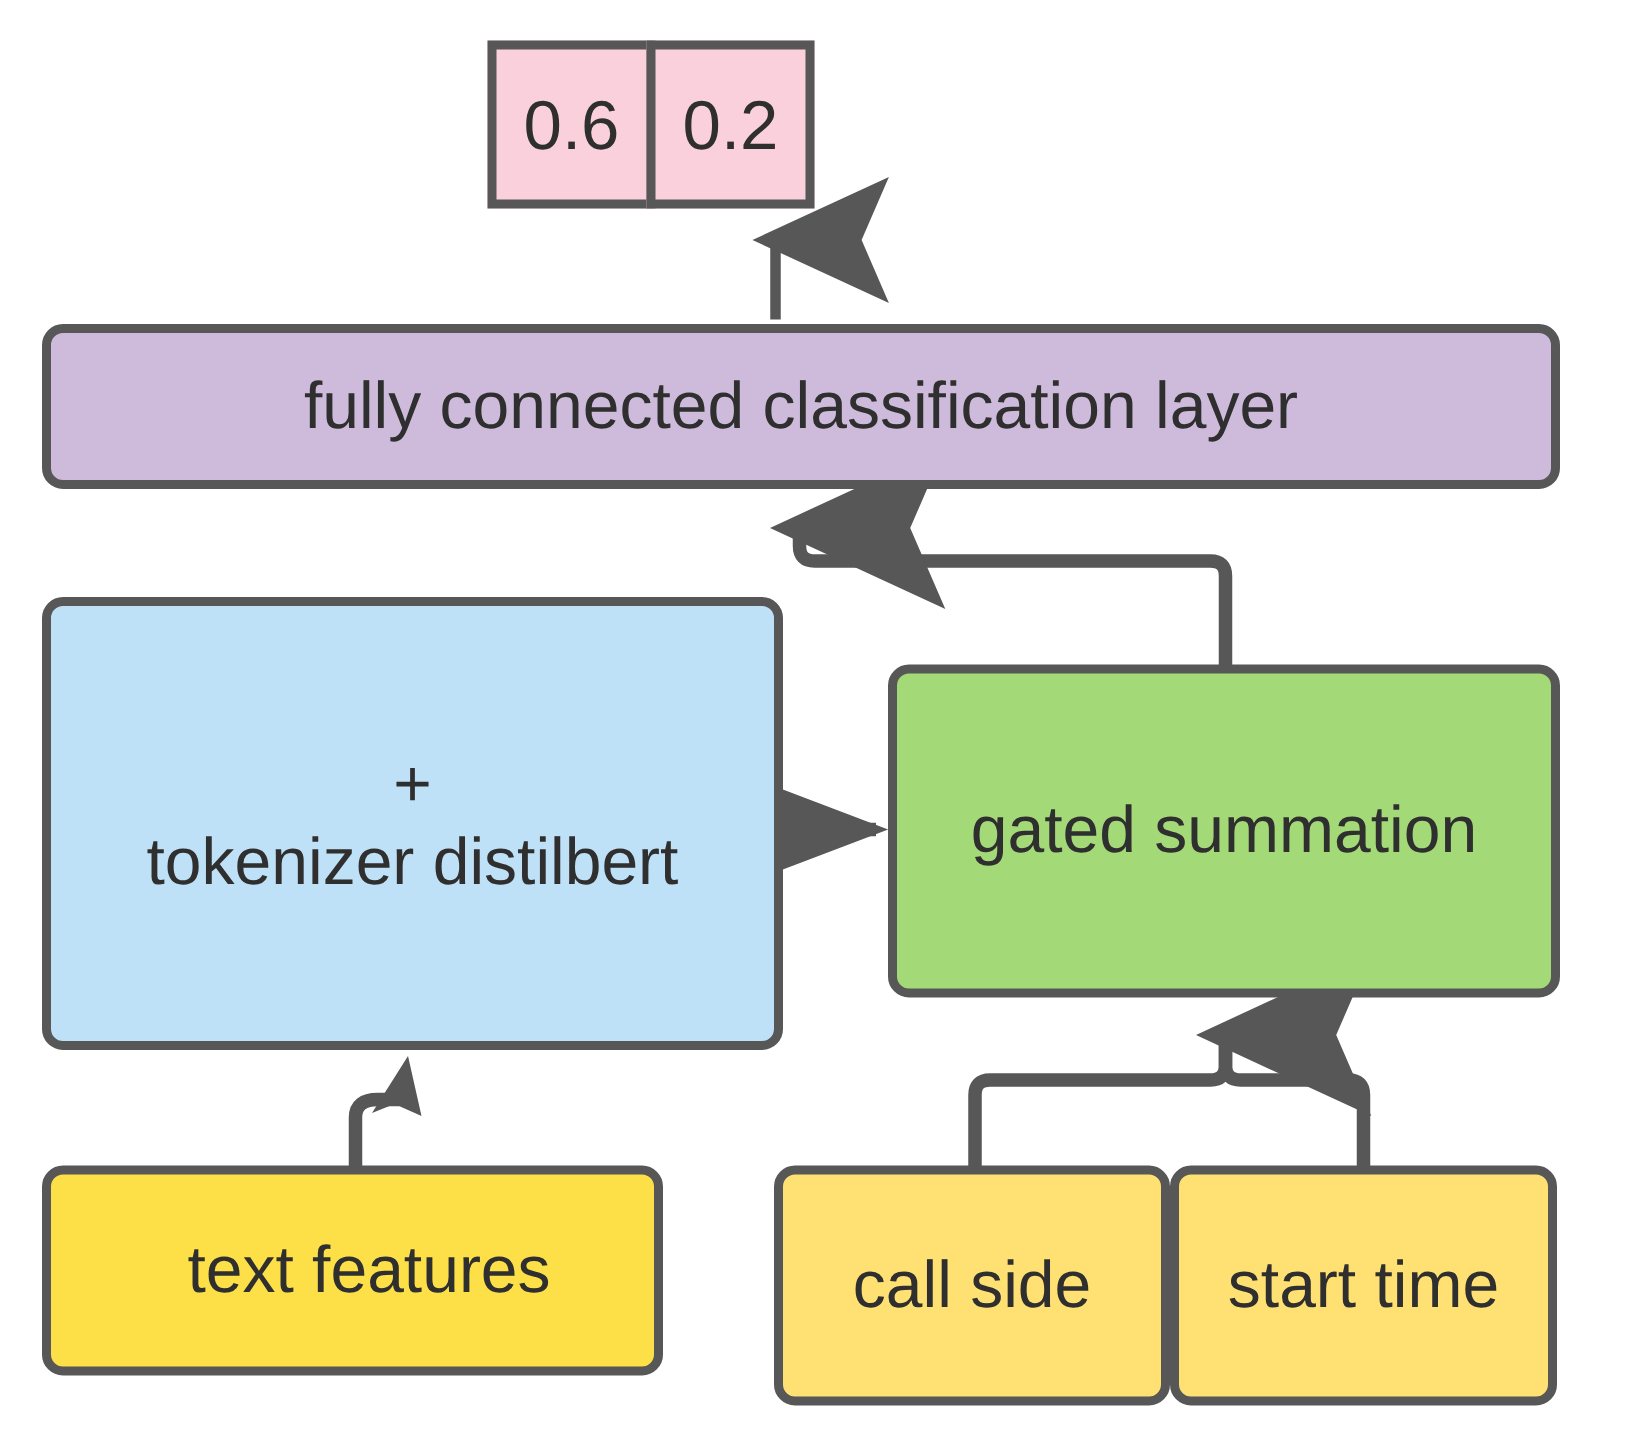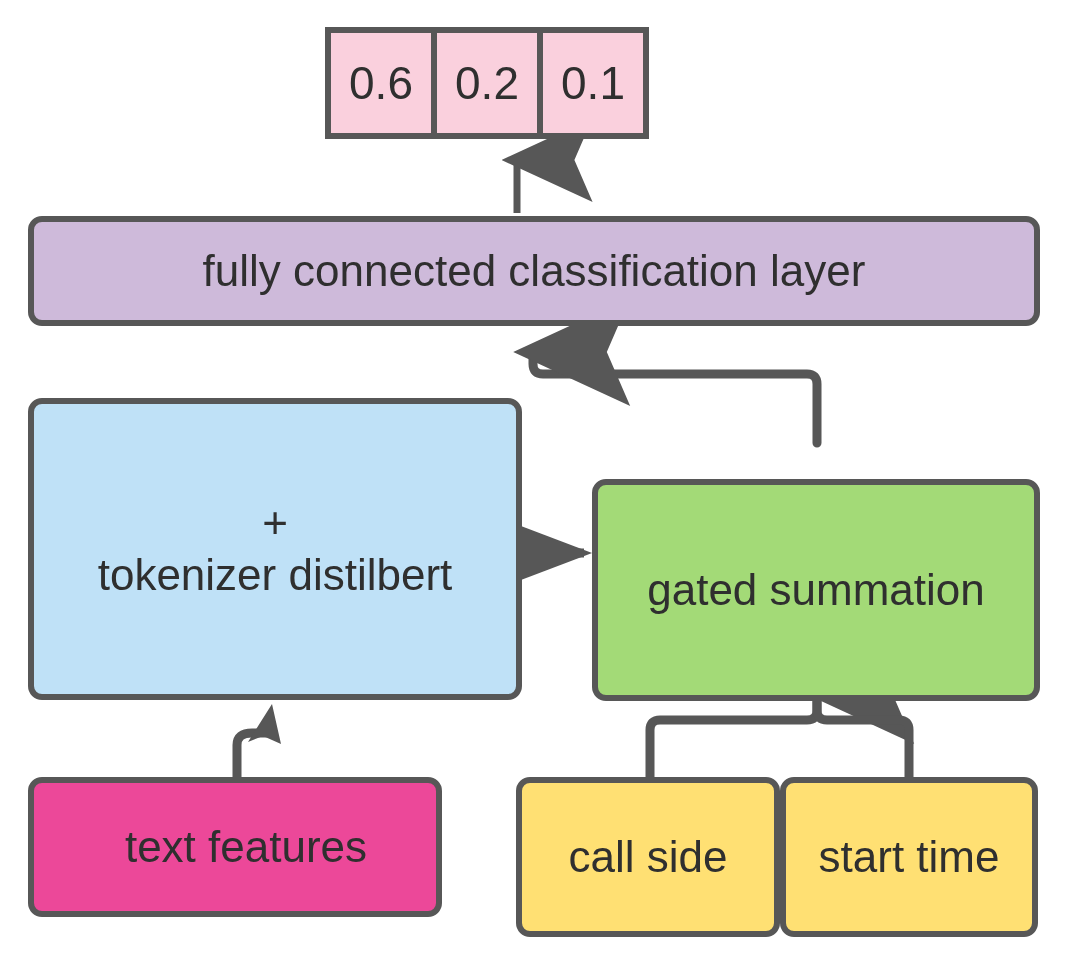--- a/index.html
+++ b/index.html
@@ -45,26 +45,25 @@
     background: #bfe1f7;
     font-size: 44px;
     flex-direction: column;
   }
   #node-bert .line { display: block; }
   #node-gated {
     left: 592px; top: 443px;
     width: 448px; height: 222px;
     background: #a3da77;
     font-size: 44px;
-    margin-top: 36px;
   }
   #node-textfeat {
     left: 28px; top: 777px;
     width: 414px; height: 140px;
-    background: #ec4899;
+    background: #fde047;
     font-size: 44px;
     padding-left: 22px;
   }
   #node-callside {
     left: 516px; top: 777px;
     width: 264px; height: 160px;
     background: #ffe073;
     font-size: 44px;
   }
   #node-starttime {
@@ -136,21 +135,20 @@
 
     <g>
       <path d="M237 778 L237 745 Q237 733 252 733 L266 733" stroke="#575757" stroke-width="9" fill="none" stroke-linecap="round" stroke-linejoin="round"></path>
       <path d="M272 704 L281 744 L263 736 L248 742 Z" fill="#575757"></path>
     </g>
   </svg>
 
   <div id="output-vector">
     <div class="cell">0.6</div>
     <div class="cell">0.2</div>
-    <div class="cell">0.1</div>
   </div>
 
   <div id="node-classification" class="node rounded">fully connected classification layer</div>
 
   <div id="node-bert" class="node rounded">
     <span class="line">+</span>
     <span class="line">tokenizer distilbert</span>
   </div>
 
   <div id="node-gated" class="node rounded">gated summation</div>

